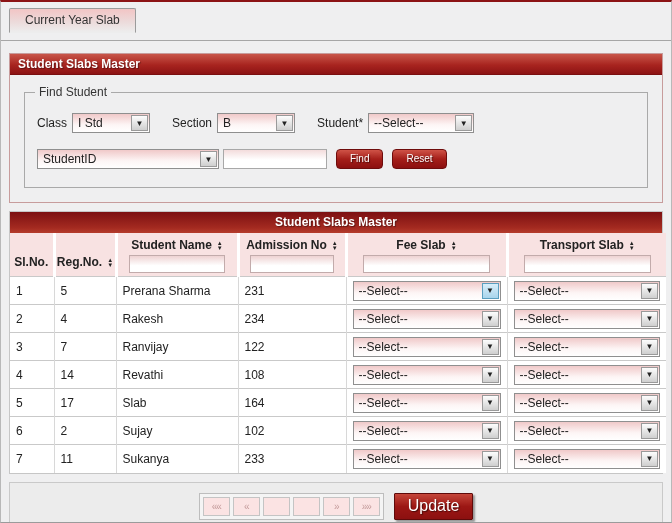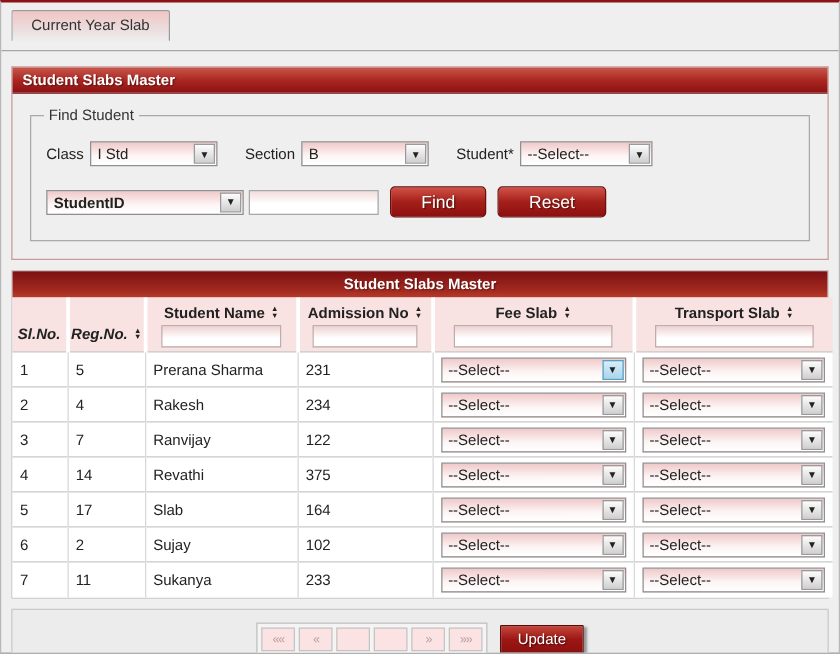--- a/index.html
+++ b/index.html
@@ -44,48 +44,48 @@
     height:20px; border:1px solid #8f8f8f; background:linear-gradient(180deg,#f0c9c9,#fdf5f5 60%,#ffffff);
     cursor:default;
   }
   .sel-text { padding:2px 0 0 5px; white-space:nowrap; overflow:hidden; }
   .sel-arrow {
     width:17px; margin:1px; display:flex; align-items:center; justify-content:center;
     background:linear-gradient(180deg,#fdfdfd,#cfcfcf);
     border:1px solid #9a9a9a; font-size:8px; color:#222; flex:none;
   }
   .sel.focus .sel-arrow { background:linear-gradient(180deg,#d8eefa,#a9d5ec); border-color:#5a9fc0; }
-  .w78 { width:102px; } .w105 { width:106px; } .w158 { width:158px;font-weight:bold; }
+  .w78 { width:78px; } .w105 { width:106px; } .w158 { width:182px; }
   .txt {
     height:20px; border:1px solid #a8a8a8;
     background:linear-gradient(180deg,#f3dcdc,#ffffff 55%);
     font-family:"Liberation Sans", sans-serif; font-size:12px; padding:0 4px;
   }
   .search-txt { width:104px; margin-left:4px; }
   .btn {
-    margin-left:9px; padding:3px 24px 4px; border-radius:4px;
+    margin-left:9px; padding:3px 13px 4px; border-radius:4px;
     background:linear-gradient(180deg,#cf5347,#a51f1a 50%,#8c1010);
-    border:1px solid #6e0c0c; color:#fff; font-size:14px;
+    border:1px solid #6e0c0c; color:#fff; font-size:10px;
     text-shadow:1px 1px 1px rgba(0,0,0,.5); cursor:pointer;
     font-family:"Liberation Sans", sans-serif;
   }
   
   .tablewrap { margin:6px 8px 0; border:1px solid #c6c6c6; background:#fff; }
   .grid-title {
     height:21px; line-height:21px; text-align:center;
     background:linear-gradient(180deg,#7c1012,#a42a20 75%,#b53c2c);
     color:#fff; font-weight:bold; text-shadow:1px 1px 1px rgba(0,0,0,.4);
   }
   table.grid { border-collapse:collapse; table-layout:fixed; width:100%; }
   .grid th {
     background:#f8e2e2; border-right:3px solid #fff;
     font-weight:bold; text-align:center; vertical-align:top;
     padding-top:5px; height:43px;
   }
-  .grid th.nosort { vertical-align:middle; padding-top:16px;font-style:italic; }
+  .grid th.nosort { vertical-align:middle; padding-top:16px; }
   .grid th:last-child { border-right:none; }
   .filter {
     display:block; margin:3px auto 2px; width:82%; height:18px;
     border:1px solid #c2abab; background:linear-gradient(180deg,#eed2d2,#ffffff 60%);
   }
   .grid td {
     border-top:1px solid #c9c9c9; border-right:1px solid #d8d8d8;
     height:28px; padding:0 0 0 6px; background:#fff;
   }
   .grid td:last-child { border-right:none; }
@@ -100,21 +100,21 @@
   .pager { display:inline-flex; gap:3px; border:1px solid #bdbdbd; background:#f4f4f4; padding:3px; }
   .pbtn {
     width:27px; height:19px; background:#fbe3e3; border:1px solid #c4c4c4;
     color:#c59c9c; font-size:10px; letter-spacing:-1px;
     display:flex; align-items:center; justify-content:center; cursor:default;
   }
   .pnum { color:transparent; }
   .update {
     padding:3px 13px 4px; border:1px solid #5f0a0a; border-radius:1px;
     background:linear-gradient(180deg,#c5463a,#9c1714 50%,#8c1010);
-    color:#fff; font-size:12px; text-shadow:1px 1px 1px rgba(0,0,0,.5);
+    color:#fff; font-size:16px; text-shadow:1px 1px 1px rgba(0,0,0,.5);
     box-shadow:2px 2px 2px rgba(80,80,80,.55); cursor:pointer;
     font-family:"Liberation Sans", sans-serif;
   }
 </style>
 </head>
 <body>
 
 <div class="tabstrip">
   <span class="tab">Current Year Slab</span>
 </div>
@@ -258,21 +258,21 @@
           <div class="sel">
               <span class="sel-text">--Select--</span>
               <span class="sel-arrow">▼</span>
             </div>
         </td>
       </tr>
       <tr>
         <td>4</td>
         <td>14</td>
         <td>Revathi</td>
-        <td>375</td>
+        <td>108</td>
         <td>
           <div class="sel">
               <span class="sel-text">--Select--</span>
               <span class="sel-arrow">▼</span>
             </div>
         </td>
         <td>
           <div class="sel">
               <span class="sel-text">--Select--</span>
               <span class="sel-arrow">▼</span>

